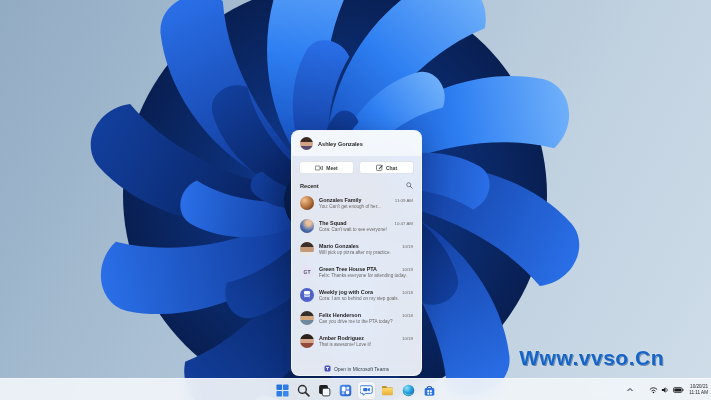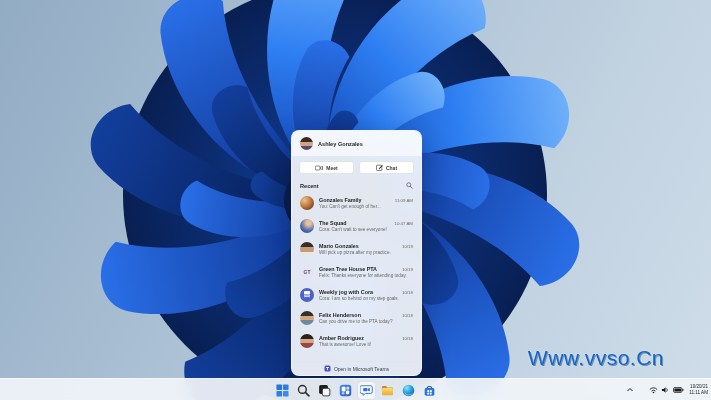--- a/index.html
+++ b/index.html
@@ -59,21 +59,21 @@
     display:flex; align-items:center; gap:4px; }
   .tb-icon { width:17px; height:17px; border-radius:4px; display:flex; align-items:center;
     justify-content:center; cursor:default; }
   .tb-icon.active { background:rgba(255,255,255,0.65); box-shadow:0 0 0 0.5px rgba(0,0,0,0.05); }
   .tray { position:absolute; right:3px; top:0; height:22px; display:flex; align-items:center; }
   .tray .chev { margin-right:15px; display:flex; }
   .tray .sysicons { display:flex; align-items:center; gap:3px; }
   .clock { margin-left:5px; text-align:right; font-size:4.6px; line-height:5.6px; color:#1c1c1c; }
 
   
-  .watermark { position:absolute; right:47px; top:346px; font-size:21px; font-weight:400;
+  .watermark { position:absolute; right:47px; top:346px; font-size:21px; font-weight:700;
     color:#1565c8; letter-spacing:0.5px;
     text-shadow:0 0 2px rgba(255,255,255,0.55), 1px 1px 0 rgba(8,52,110,0.55); }
 </style>
 </head>
 <body>
 
 <div class="desktop">
   <svg width="711" height="400" viewBox="0 0 711 400">
     <defs>
       <linearGradient id="pA" x1="0" y1="0" x2="1" y2="0">

